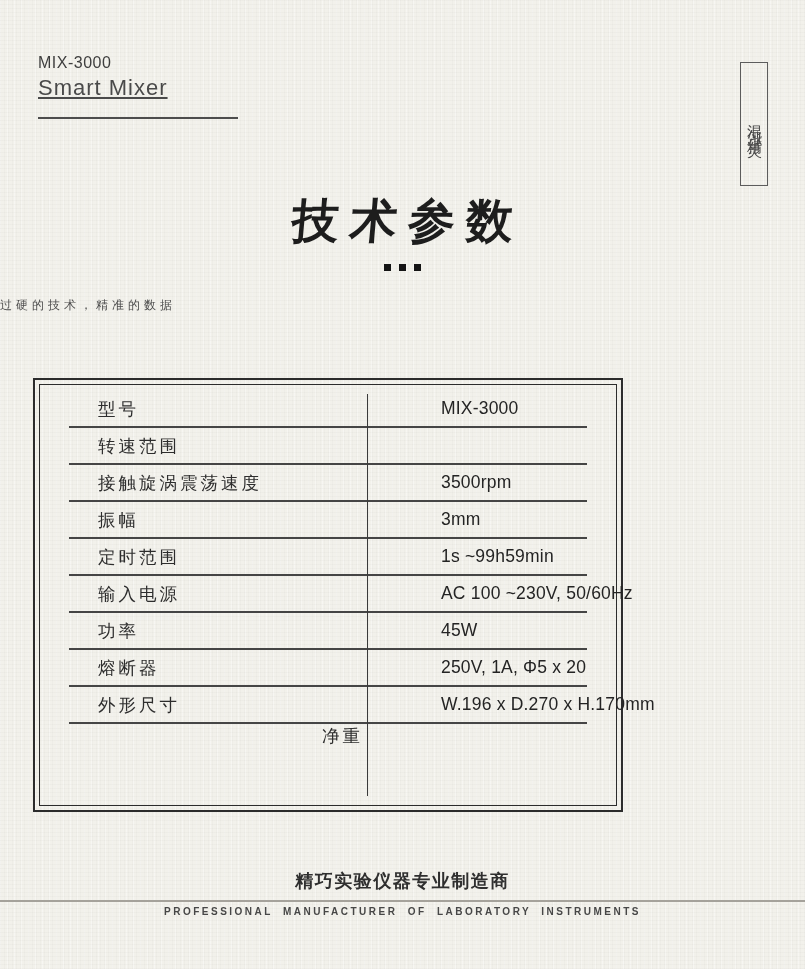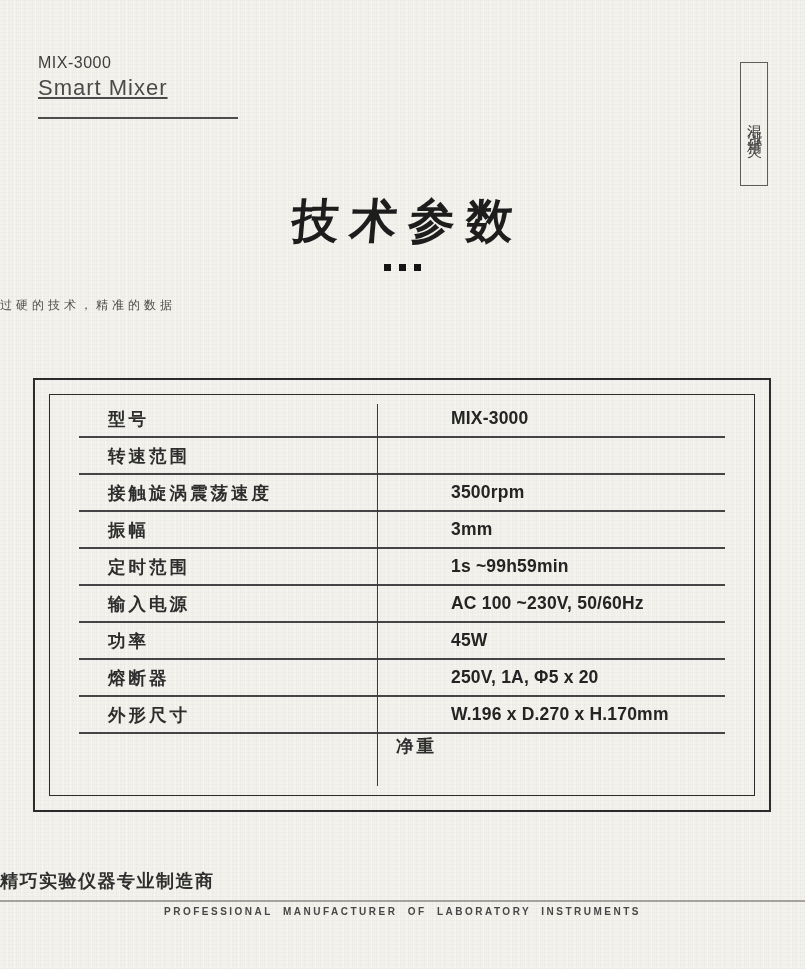--- a/index.html
+++ b/index.html
@@ -41,22 +41,22 @@
   }
   .dots { position:absolute; top:264px; left:0; width:100%; display:flex; justify-content:center; gap:8px; }
   .dots i { width:7px; height:7px; background:#141414; display:block; }
   .subtitle {
     position:absolute; top:297px; left:0; width:100%;
     text-align:left; font-size:12px; letter-spacing:4px; color:#4c4c4c;
   }
 
   
   .spec-frame {
-    position:absolute; left:33px; top:378px; width:738px; height:434px;
-    box-sizing:border-box; border:2px solid #2c2c2c; padding:14px;font-weight:bold;
+    position:absolute; left:33px; top:378px; width:590px; height:434px;
+    box-sizing:border-box; border:2px solid #2c2c2c; padding:4px;
   }
   .spec-inner {
     position:relative; height:100%; box-sizing:border-box;
     border:1px solid #2c2c2c; padding-top:6px;
     display:flex; flex-direction:column;
   }
   .col-divider {
     position:absolute; left:327px; top:9px; bottom:9px; width:1px; background:#3a3a3a;
   }
   .spec-row {
@@ -69,21 +69,21 @@
     flex:0 0 310px; padding-left:29px; box-sizing:content-box;
     font-size:17.5px; letter-spacing:3px; color:#2d2d2d; white-space:nowrap;
   }
   .spec-value {
     padding-left:33px; font-size:17.5px; letter-spacing:0.2px; color:#242424; white-space:nowrap;
   }
 
   
   .slogan-cn {
     position:absolute; top:869px; left:0; width:100%;
-    font-size:18px; font-weight:bold;
+    text-align:center; font-size:18px; font-weight:bold;
     letter-spacing:1.5px; color:#2f2f2f;
   }
   .footer-rule { position:absolute; top:900px; left:0; width:805px; height:2px; background:#a5a29b; }
   .slogan-en {
     position:absolute; top:906px; left:0; width:100%;
     text-align:center; font-size:10px; font-weight:bold;
     letter-spacing:2.5px; word-spacing:5px; color:#474747;
   }
 </style>
 </head>

